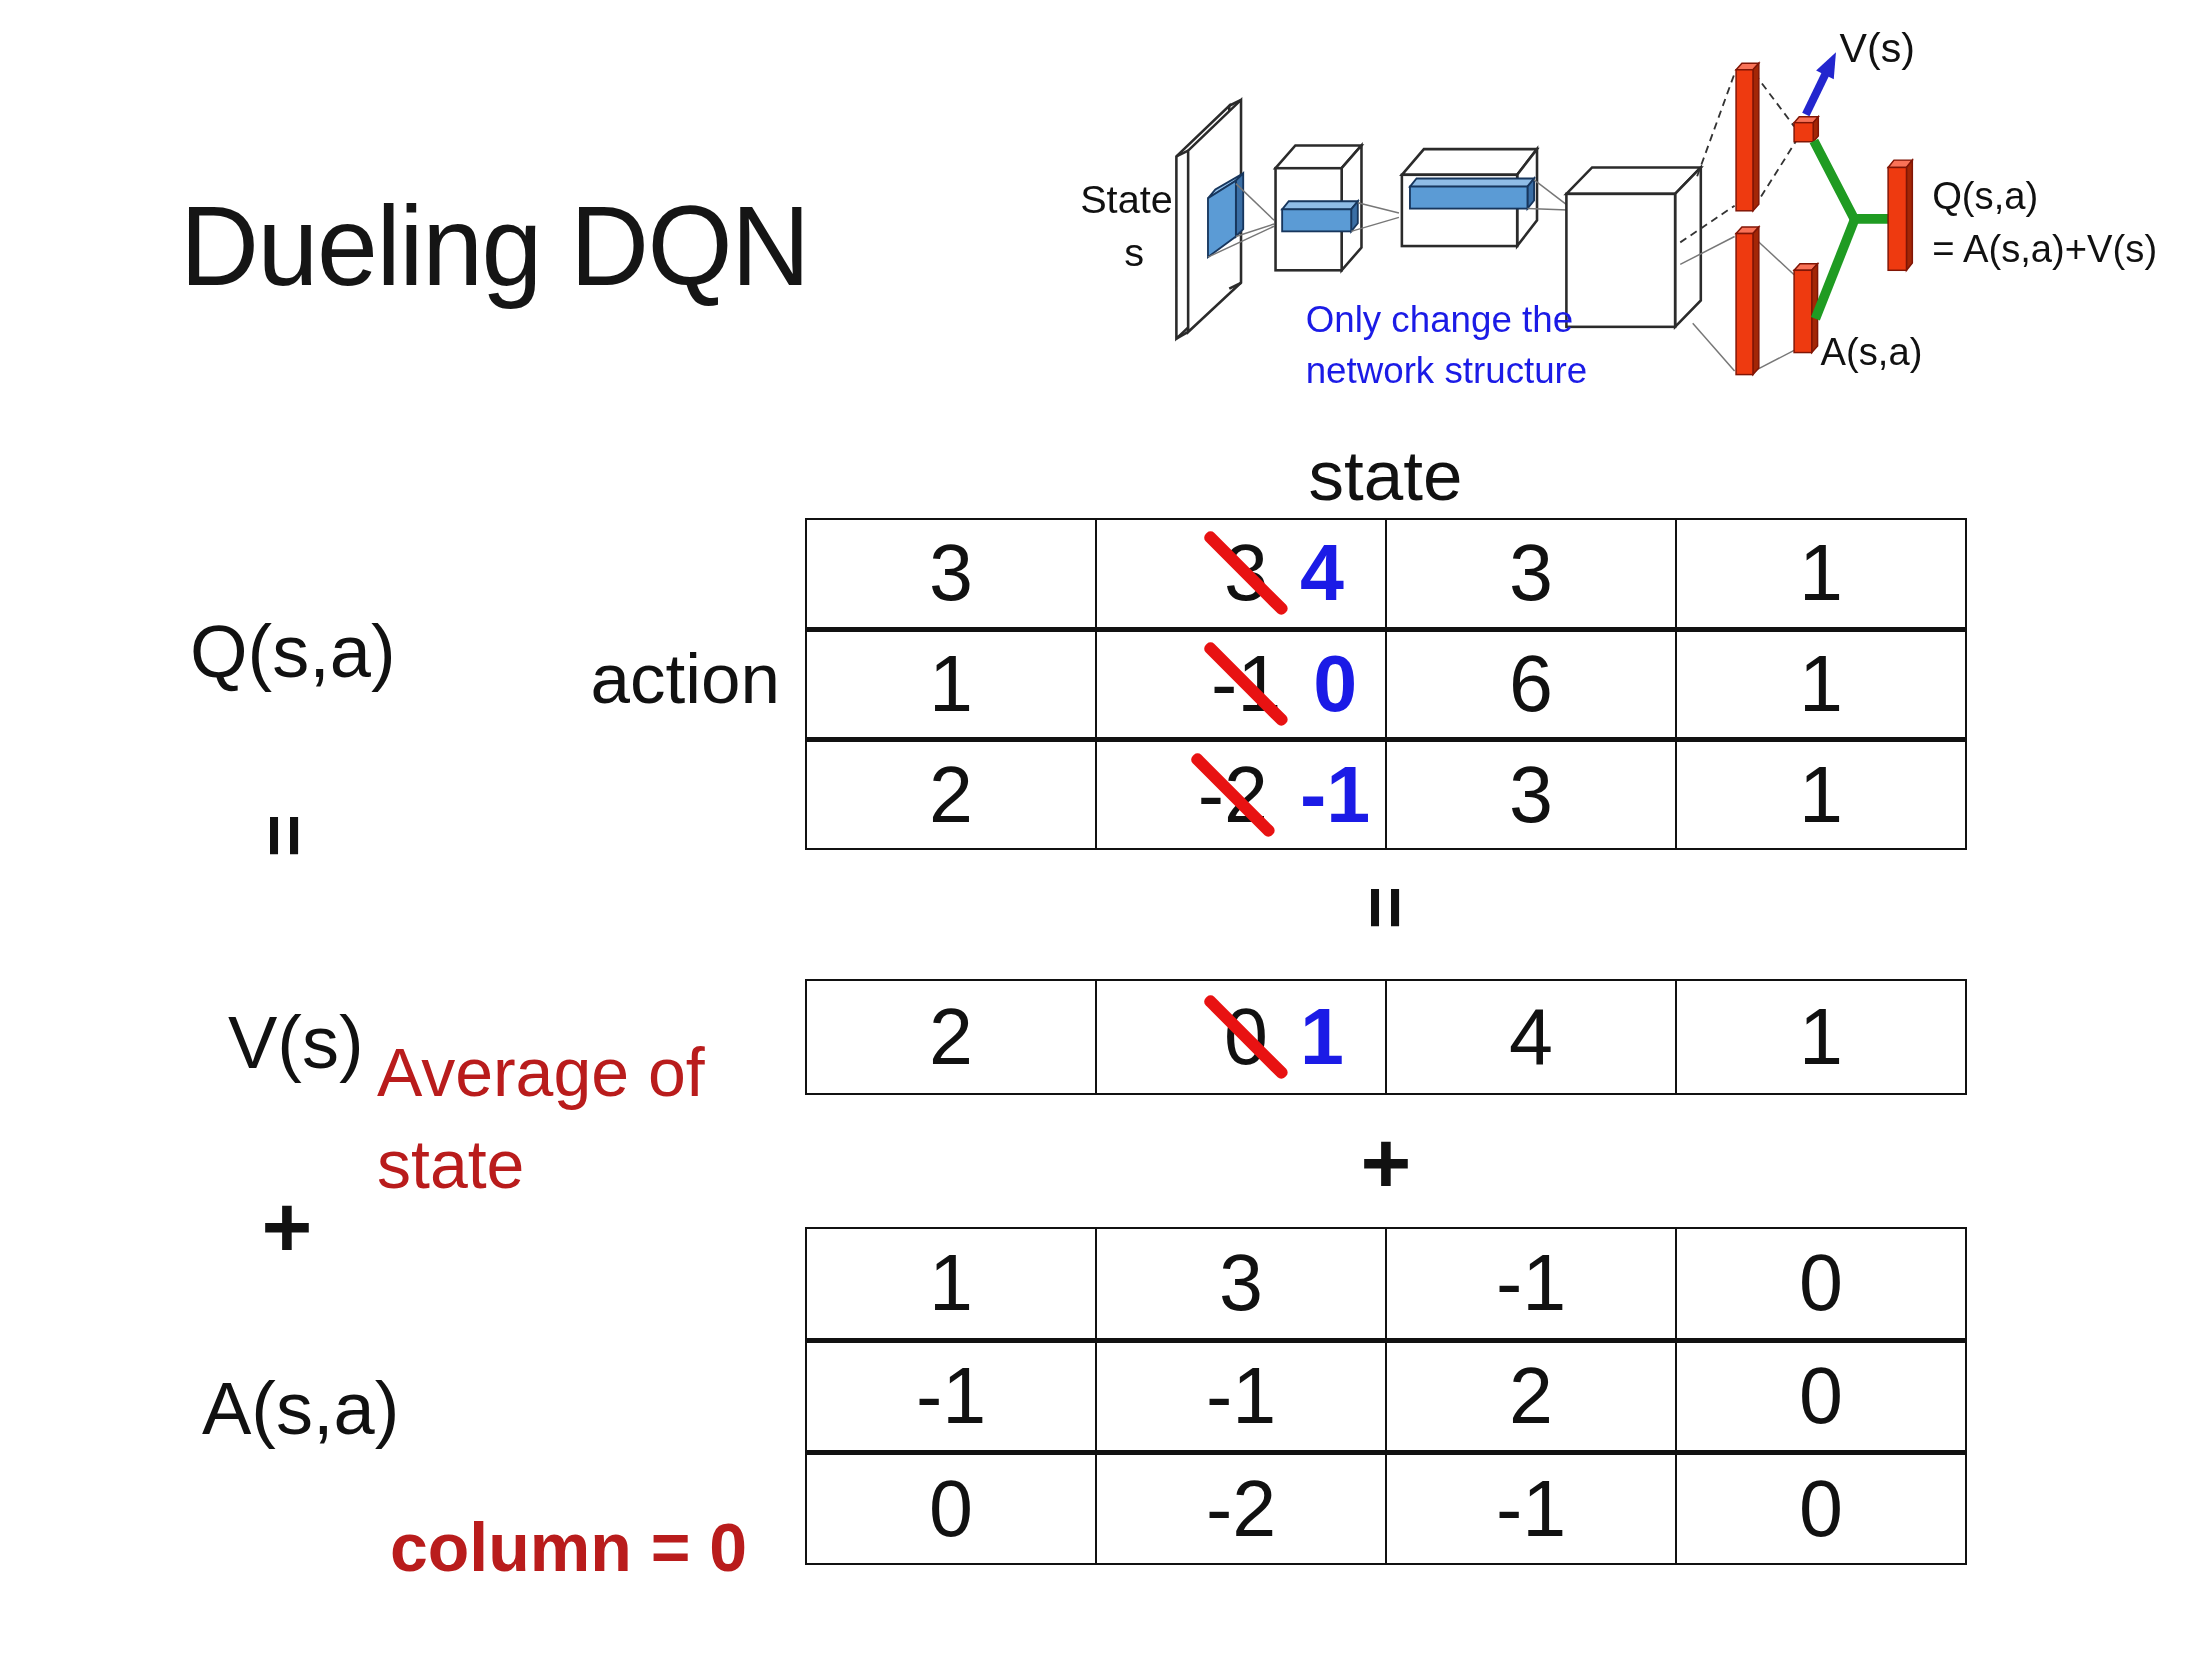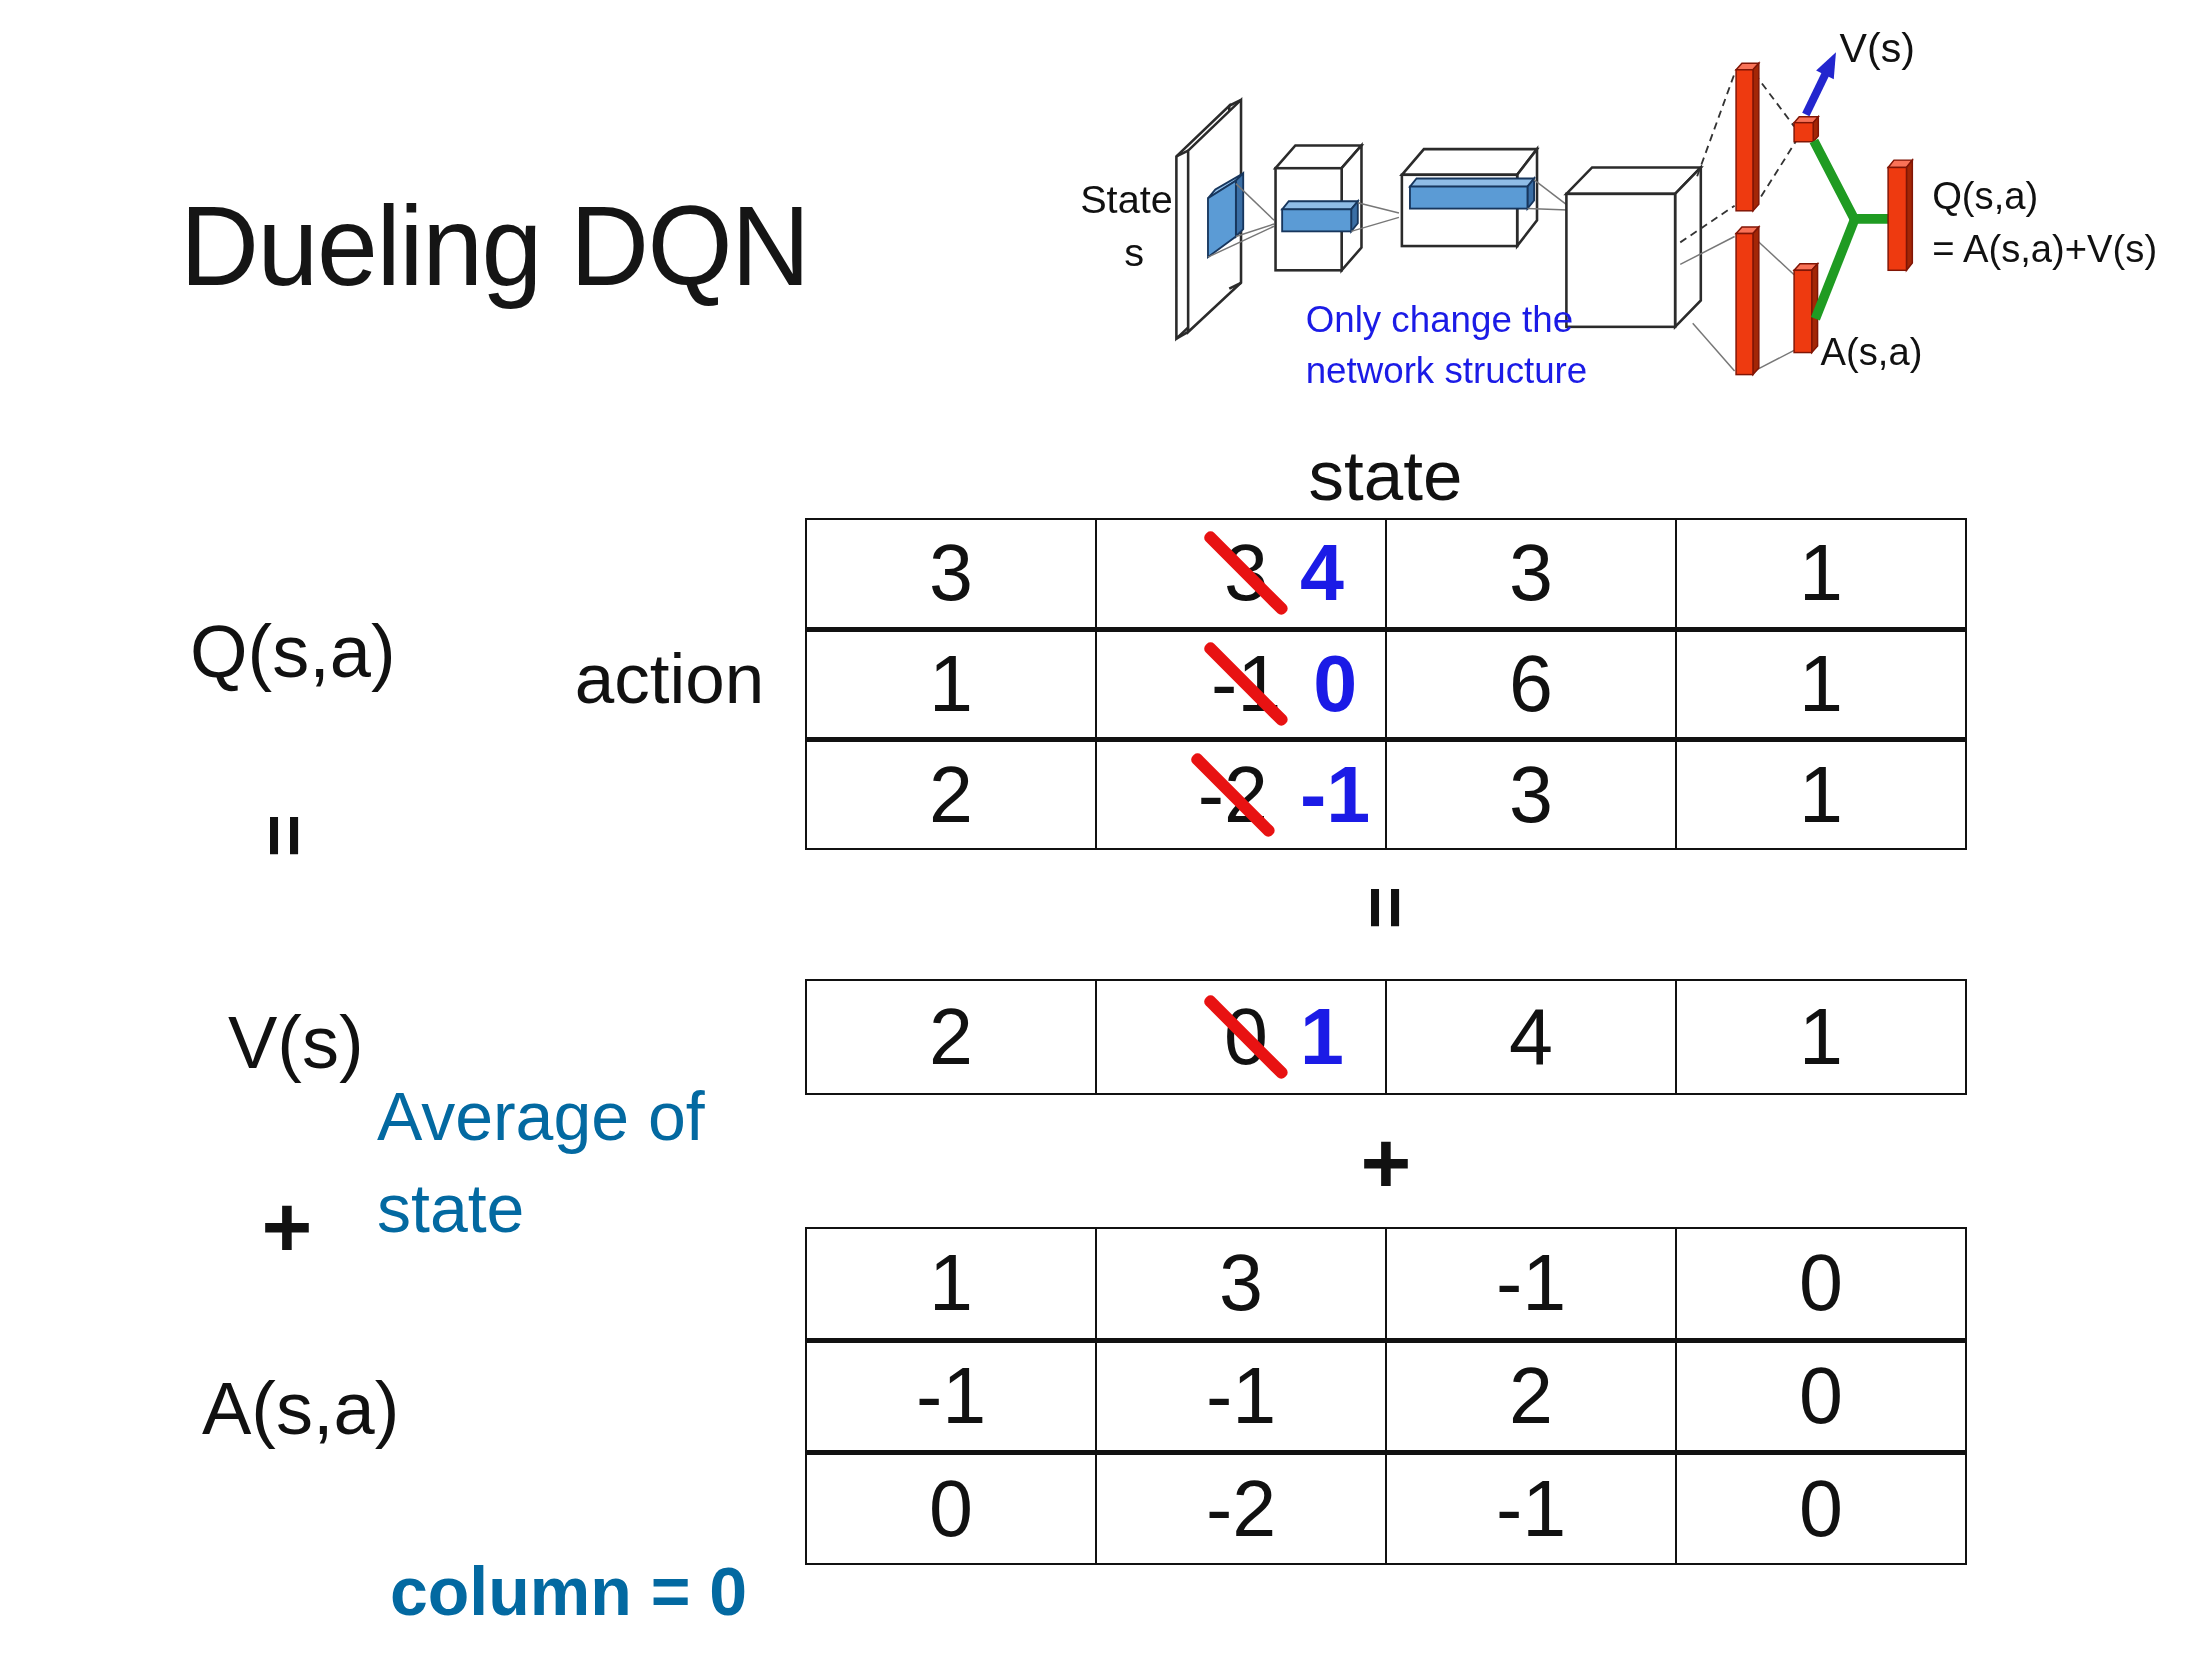--- a/index.html
+++ b/index.html
@@ -10,30 +10,30 @@
   .abs { position:absolute; }
 
   
   #title {
     left:180px; top:180px; font-size:114px; letter-spacing:-1.5px;
     transform:scaleX(.96); transform-origin:left top; white-space:nowrap; color:#151515;
   }
 
   
   .big-label { font-size:74px; color:#111; white-space:nowrap; }
-  .blue-note { font-size:68px; color:#0369a1; white-space:nowrap;margin-top:44px; }
+  .blue-note { font-size:68px; color:#b91c1c; white-space:nowrap; }
 
   .sym-wrap { display:flex; align-items:center; justify-content:center; }
   .rot90 { display:inline-block; transform:rotate(90deg); }
   .eq-sym { font-size:74px; font-weight:600; color:#111; }
   .plus-sym { font-size:87px; font-weight:600; color:#111; }
 
   
   #state-header { left:1275px; top:435px; width:221px; text-align:center; font-size:71px; }
-  #action-label { left:559px; top:638px; width:221px; text-align:center; font-size:71px; }
+  #action-label { left:559px; top:638px; width:221px; text-align:right; font-size:71px; }
 
   
   table.mat {
     position:absolute; border-collapse:collapse; table-layout:fixed;
     left:805px; width:1162px; background:#fff;
   }
   table.mat td {
     border:2.9px solid #111; text-align:center; vertical-align:middle;
     font-size:79px; color:#111; padding:0; overflow:visible;
   }

